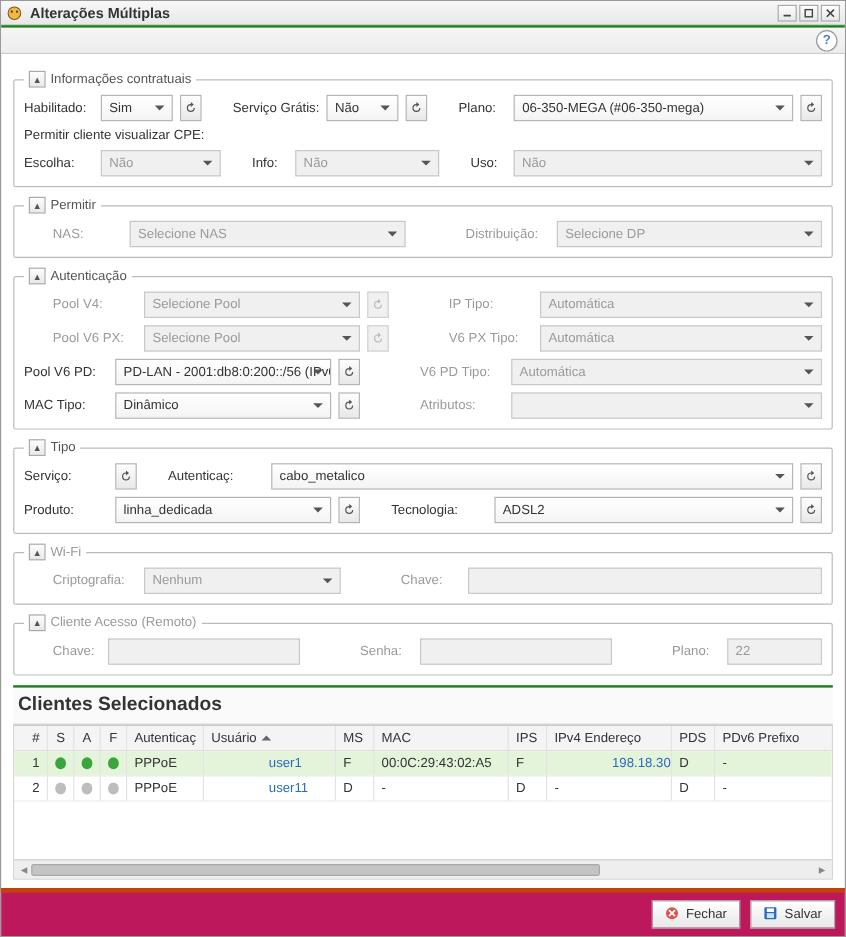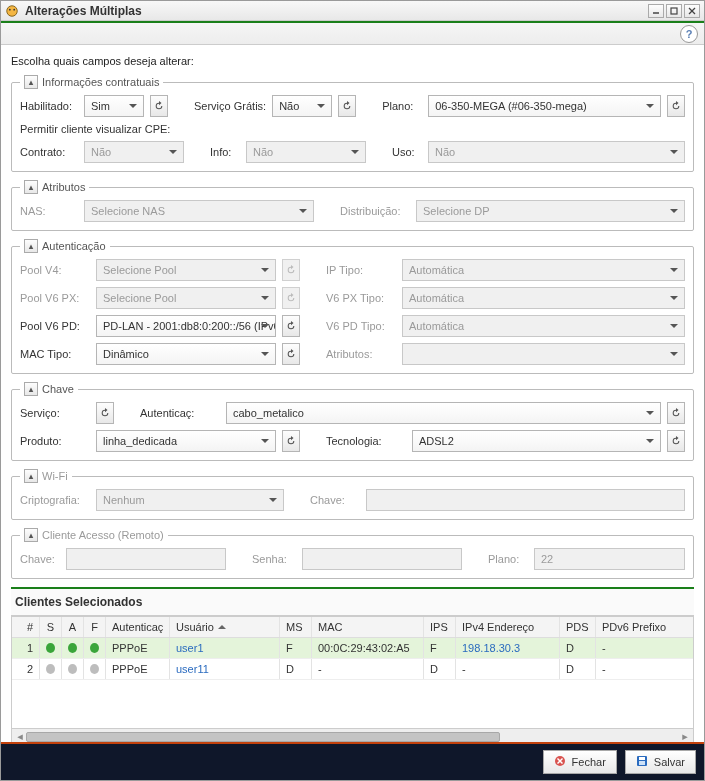--- a/index.html
+++ b/index.html
@@ -103,21 +103,21 @@
     display: flex;
     align-items: center;
     gap: 6px;
     margin-top: 6px;
   }
   .lbl {
     width: 58px;
     color: #333;
     white-space: nowrap;
   }
-  .lbl.disabled { color:#9a9a9a; }
+  .lbl.disabled { color:#9a9a9a;margin-left:24px; }
   .sel, .txt {
     height: 22px;
     border: 1px solid #b5b5b5;
     background: linear-gradient(#fff,#f4f4f4);
     padding: 0 18px 0 6px;
     font-size: 11px;
     color:#333;
     position: relative;
     display:flex;
     align-items:center;
@@ -152,21 +152,21 @@
   .gap { width:14px; }
   .subheading {
     margin-top:6px;
     font-size:11px;
     color:#333;
   }
 
   
   .section-title {
     font-weight:bold;
-    font-size:12px;
+    font-size:16px;
     border-top: 2px solid #1a7f1a;
     border-bottom:1px solid #ccc;
     padding:6px 4px;
     background:#fafafa;
   }
   .grid {
     border:1px solid #ccc;
     font-size:11px;
   }
   .grid-head, .grid-row {
@@ -181,34 +181,34 @@
     padding:4px 6px;
     overflow:hidden;white-space:nowrap;
     display:flex;align-items:center;
   }
   .gc:last-child{border-right:none;}
   .grid-row { border-bottom:1px solid #eee; }
   .grid-row.sel-row { background:#e4f4da; }
   .dot { width:10px;height:10px;border-radius:50%;display:inline-block; }
   .dot.green{background:#3aa53a;}
   .dot.grey{background:#bdbdbd;}
-  .link { color:#2a6bbf; }
+  .link { color:#2a6bbf;margin-left:48px; }
   .grid-body { height:90px; background:#fff; }
   .hscroll {
     height:16px;
     background:#eee;
     border-top:1px solid #ccc;
     display:flex;align-items:center;
     padding:0 2px;
   }
   .thumb { height:10px;background:#c4c4c4;border:1px solid #a8a8a8;border-radius:2px;width:70%; }
 
   .footer {
-    border-top:2px solid #c2410c;
-    background:#0f172a;
+    border-top:4px solid #c2410c;
+    background:#be185d;
     display:flex;justify-content:flex-end;align-items:center;
     gap:8px;padding:6px 8px;
   }
   .btn {
     height:24px;padding:0 10px;border:1px solid #a8a8a8;background:linear-gradient(#fff,#e8e8e8);
     display:flex;align-items:center;gap:6px;cursor:pointer;font-size:11px;
   }
   .sort-asc::after{
     content:"";display:inline-block;margin-left:4px;
     border:4px solid transparent;border-bottom-color:#666;transform:translateY(-2px);
@@ -260,21 +260,20 @@
           </svg>
         </div>
     </div>
   </div>
 
   <div class="toolbar">
     <div class="help-btn">?</div>
   </div>
 
   <div class="body">
-    <div class="instruction">Escolha quais campos deseja alterar:</div>
 
     <fieldset>
       <legend>
         <span class="legend-toggle">▴</span>
         <span>Informações contratuais</span>
       </legend>
       <div class="row">
         <span class="lbl">Habilitado:</span>
         <div class="sel" style="width:60px">Sim</div>
         <div class="spin">
@@ -294,35 +293,35 @@
         <span class="lbl" style="width:40px">Plano:</span>
         <div class="sel flex1">06-350-MEGA (#06-350-mega)</div>
         <div class="spin">
             <svg viewBox="0 0 12 12">
               <path d="M6 2a4 4 0 1 0 4 4h-1.2A2.8 2.8 0 1 1 6 3.2V5l3-2.5L6 0z" fill="#555"></path>
             </svg>
           </div>
       </div>
       <div class="subheading">Permitir cliente visualizar CPE:</div>
       <div class="row">
-        <span class="lbl">Contrato:</span>
+        <span class="lbl">Escolha:</span>
         <div class="sel disabled" style="width:100px">Não</div>
         <div class="gap"></div>
         <span class="lbl" style="width:30px">Info:</span>
         <div class="sel disabled" style="width:120px">Não</div>
         <div class="gap"></div>
         <span class="lbl" style="width:30px">Uso:</span>
         <div class="sel disabled flex1">Não</div>
       </div>
     </fieldset>
 
     <fieldset>
       <legend>
         <span class="legend-toggle">▴</span>
-        <span>Atributos</span>
+        <span>Permitir</span>
       </legend>
       <div class="row">
         <span class="lbl disabled">NAS:</span>
         <div class="sel disabled" style="width:230px">Selecione NAS</div>
         <div class="gap"></div>
         <span class="lbl disabled" style="width:70px">Distribuição:</span>
         <div class="sel disabled flex1">Selecione DP</div>
       </div>
     </fieldset>
 
@@ -377,21 +376,21 @@
           </div>
         <div class="gap"></div>
         <span class="lbl disabled" style="width:70px">Atributos:</span>
         <div class="sel disabled flex1"></div>
       </div>
     </fieldset>
 
     <fieldset>
       <legend>
         <span class="legend-toggle">▴</span>
-        <span>Chave</span>
+        <span>Tipo</span>
       </legend>
       <div class="row">
         <span class="lbl" style="width:70px">Serviço:</span>
         <div class="spin">
             <svg viewBox="0 0 12 12">
               <path d="M6 2a4 4 0 1 0 4 4h-1.2A2.8 2.8 0 1 1 6 3.2V5l3-2.5L6 0z" fill="#555"></path>
             </svg>
           </div>
         <div class="gap"></div>
         <span class="lbl" style="width:80px">Autenticaç:</span>
@@ -421,21 +420,21 @@
       </div>
     </fieldset>
 
     <fieldset>
       <legend>
         <span class="legend-toggle">▴</span>
         <span style="color:#9a9a9a">Wi-Fi</span>
       </legend>
       <div class="row">
         <span class="lbl disabled" style="width:70px">Criptografia:</span>
-        <div class="sel disabled" style="width:188px">Nenhum</div>
+        <div class="sel disabled" style="width:164px">Nenhum</div>
         <div class="gap"></div>
         <span class="lbl disabled" style="width:50px">Chave:</span>
         <div class="txt disabled flex1"></div>
       </div>
     </fieldset>
 
     <fieldset>
       <legend>
         <span class="legend-toggle">▴</span>
         <span style="color:#9a9a9a">Cliente Acesso (Remoto)</span>

